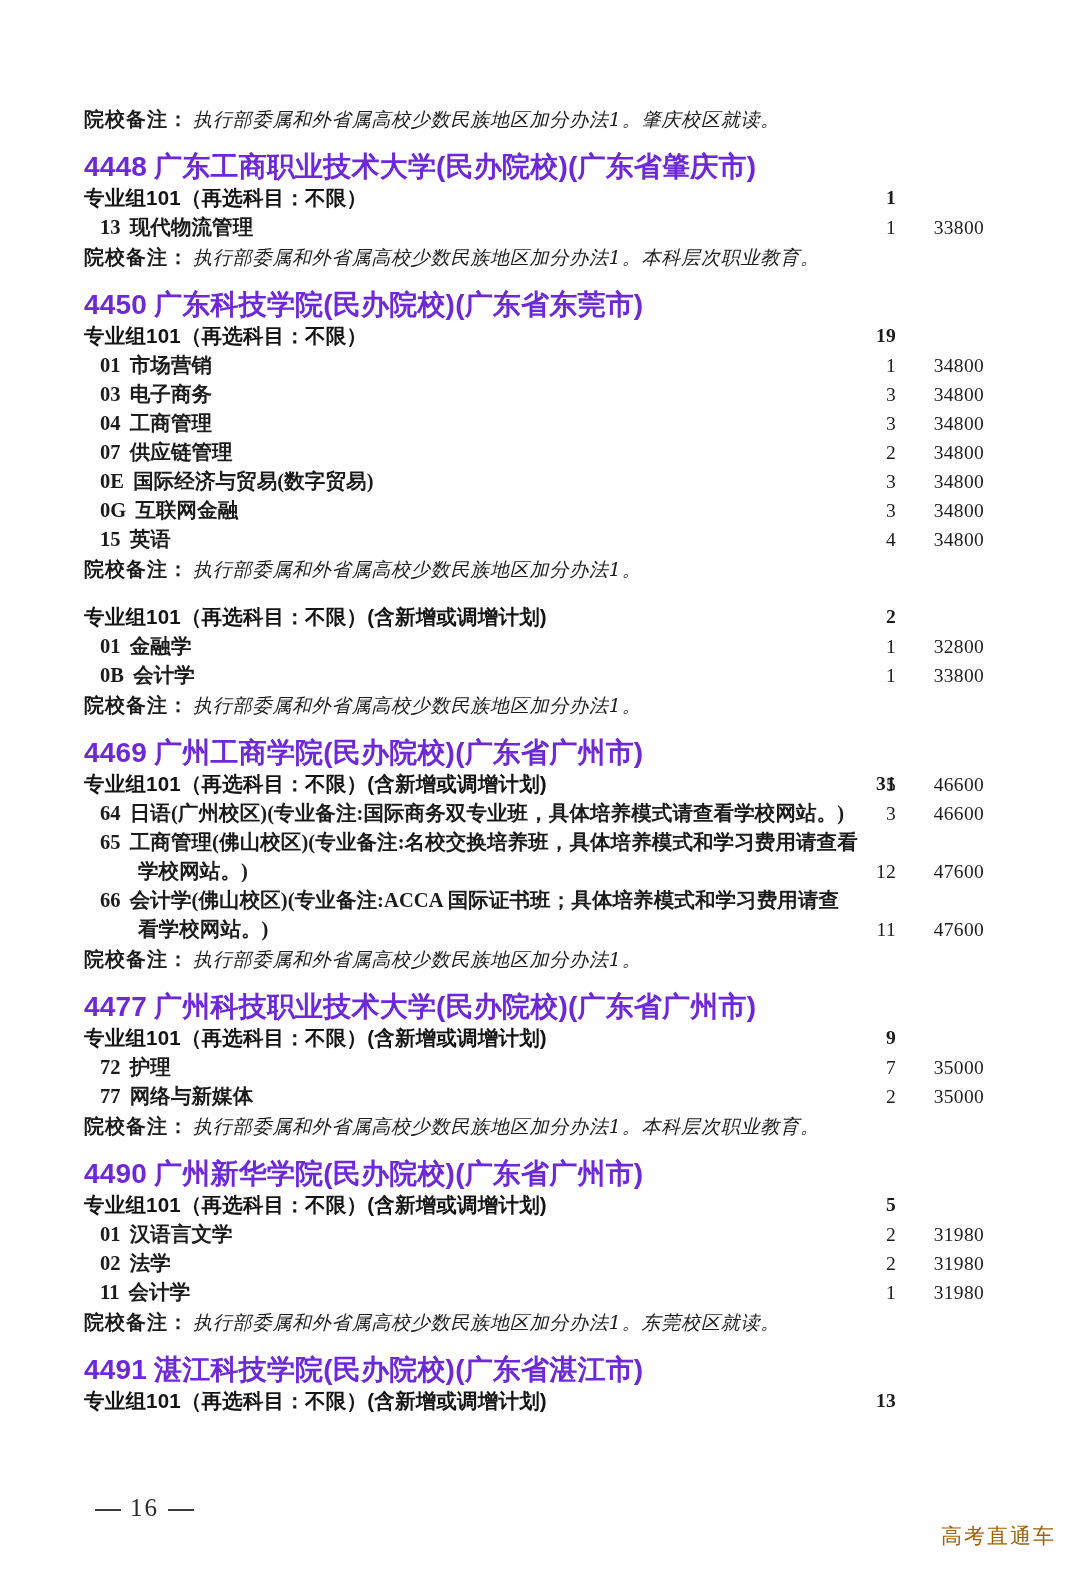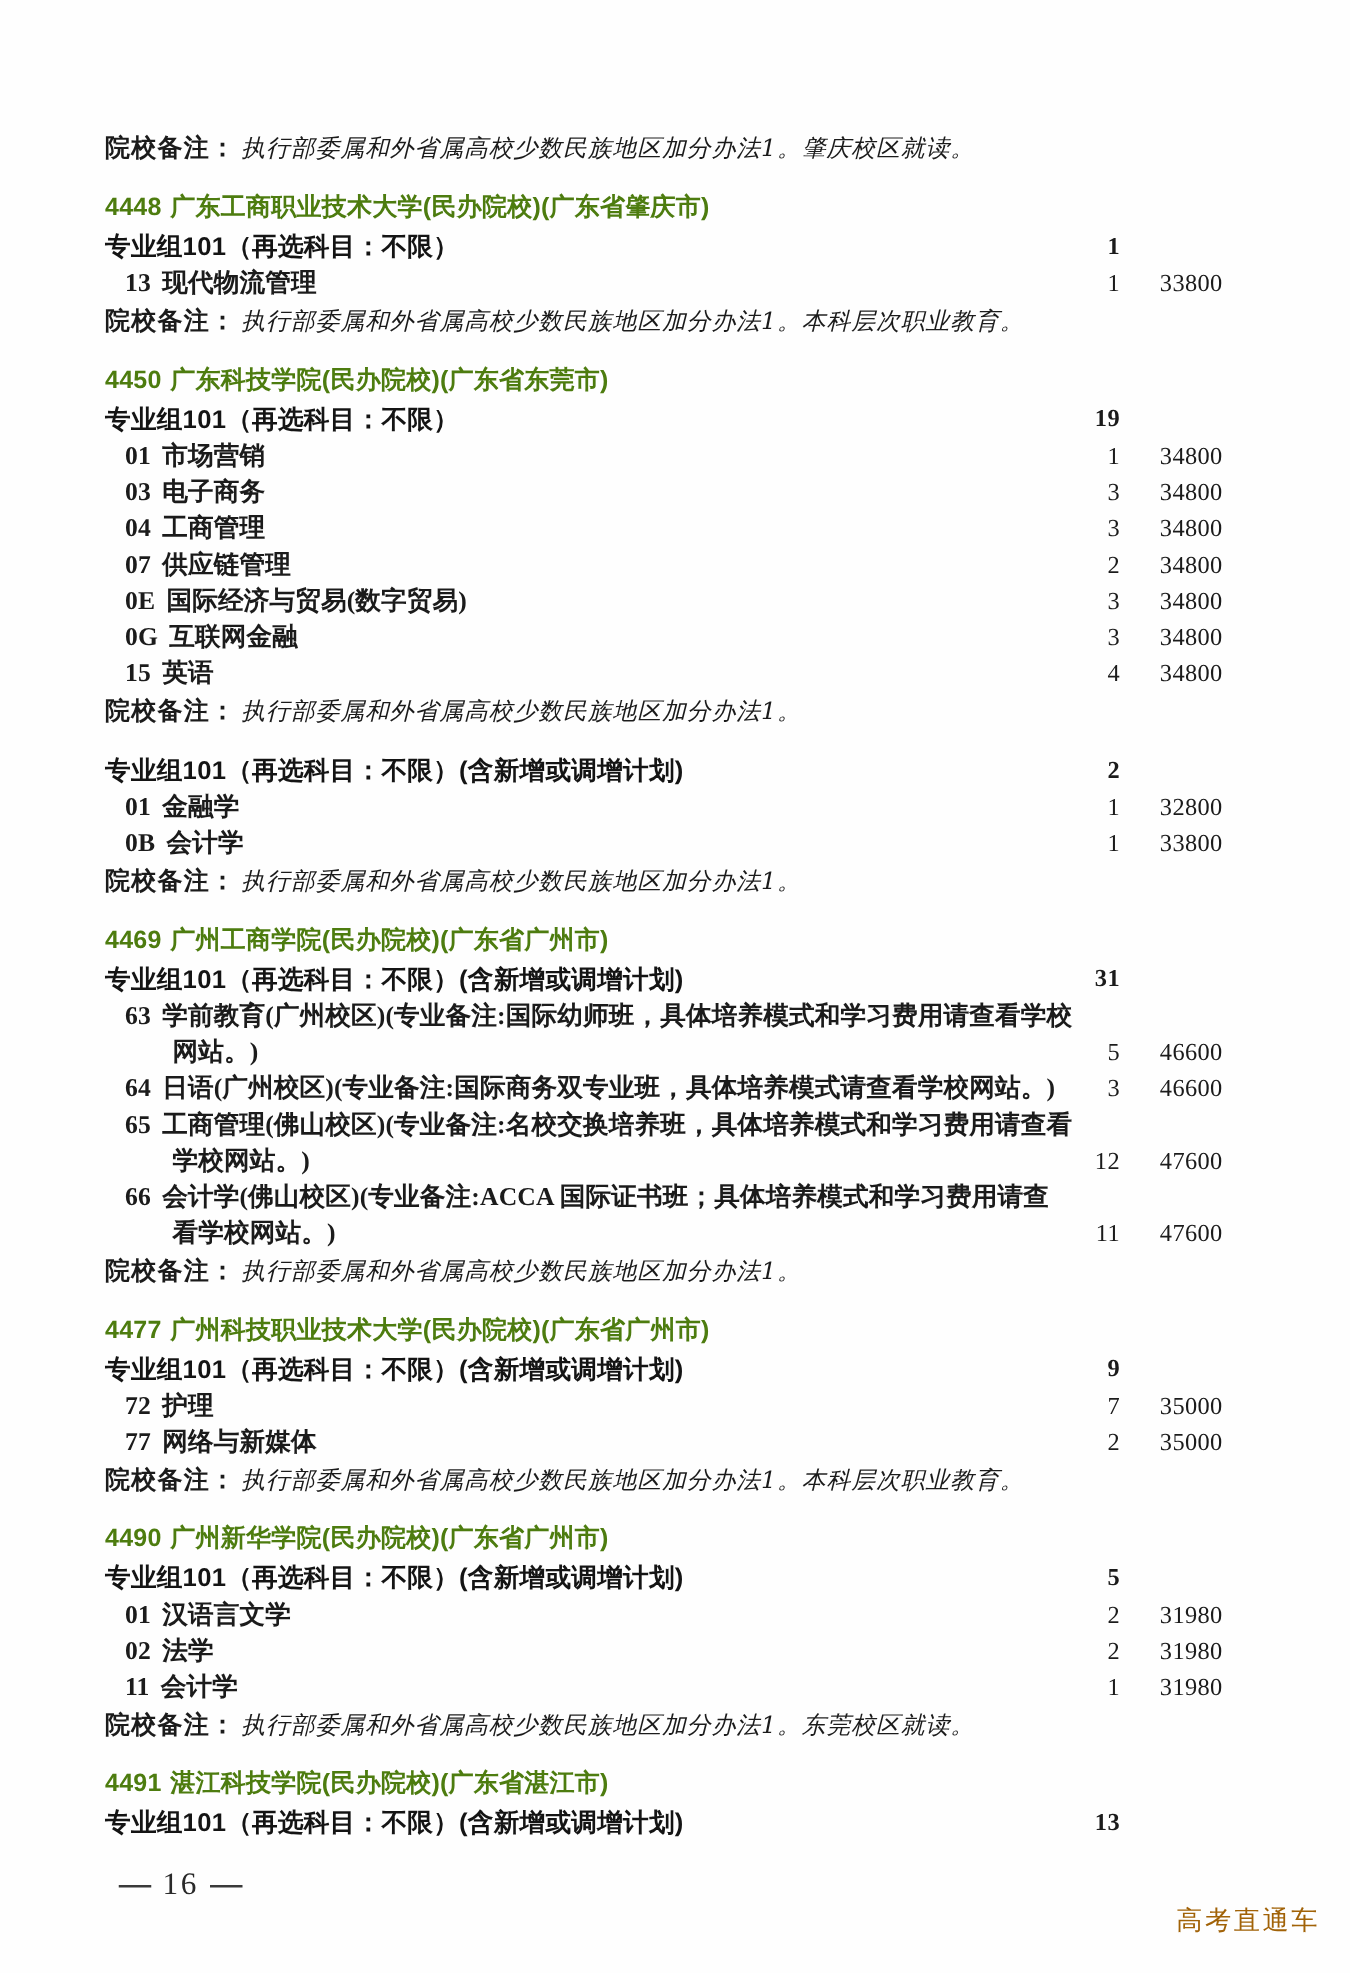--- a/index.html
+++ b/index.html
@@ -43,31 +43,31 @@
     position: absolute;
     top: 0;
     font-family: "Liberation Serif", "DejaVu Serif", serif;
     font-size: 19.5px;
     color: #1b1b1b;
     text-align: right;
     line-height: 27px;
     letter-spacing: 0.3px;
   }
   .row .num-seats { right: 104px; width: 60px; }
-  .row .num-fee   { right: 4px;   width: 86px; text-align: center; }
+  .row .num-fee   { right: 16px;   width: 86px; }
 
   
   .school-head {
     font-family: "Liberation Sans", "DejaVu Sans", sans-serif;
-    font-size: 20px;
+    font-size: 28px;
     font-weight: 700;
     line-height: 31px;
     letter-spacing: 0.2px;
     white-space: nowrap;
-    color: #4d7c0f;
+    color: #6d28d9;
   }
   .school-head .code {
     font-family: "Liberation Sans", "DejaVu Sans", sans-serif;
     font-weight: 700;
     margin-right: 7px;
   }
 
   
   .group-line {
     font-family: "Liberation Sans", "DejaVu Sans", sans-serif;
@@ -230,21 +230,20 @@
         <div class="row major">
           <span class="mtext"><span class="mcode">0B</span><span>会计学</span></span>
           <span class="num-seats">1</span>
           <span class="num-fee">33800</span>
         </div>
         <div class="row remark"><span class="rlabel">院校备注：</span><span class="rtext">执行部委属和外省属高校少数民族地区加分办法1。</span></div>
         <div class="gap-md"></div>
         <div class="row school-head"><span class="code">4469</span><span>广州工商学院(民办院校)(广东省广州市)</span></div>
         <div class="row group-line"><span>专业组101（再选科目：不限）(含新增或调增计划)</span><span class="num-seats">31</span></div>
         <div class="row major multiline">
-          <span class="mtext"><span class="mcode">63</span><span>学前教育(广州校区)(专业备注:国际幼师班，具体培养模式和学习费用请查看学校网站。)</span></span>
           <span class="num-seats">5</span>
           <span class="num-fee">46600</span>
         </div>
         <div class="row major multiline">
           <span class="mtext"><span class="mcode">64</span><span>日语(广州校区)(专业备注:国际商务双专业班，具体培养模式请查看学校网站。)</span></span>
           <span class="num-seats">3</span>
           <span class="num-fee">46600</span>
         </div>
         <div class="row major multiline">
           <span class="mtext"><span class="mcode">65</span><span>工商管理(佛山校区)(专业备注:名校交换培养班，具体培养模式和学习费用请查看学校网站。)</span></span>

